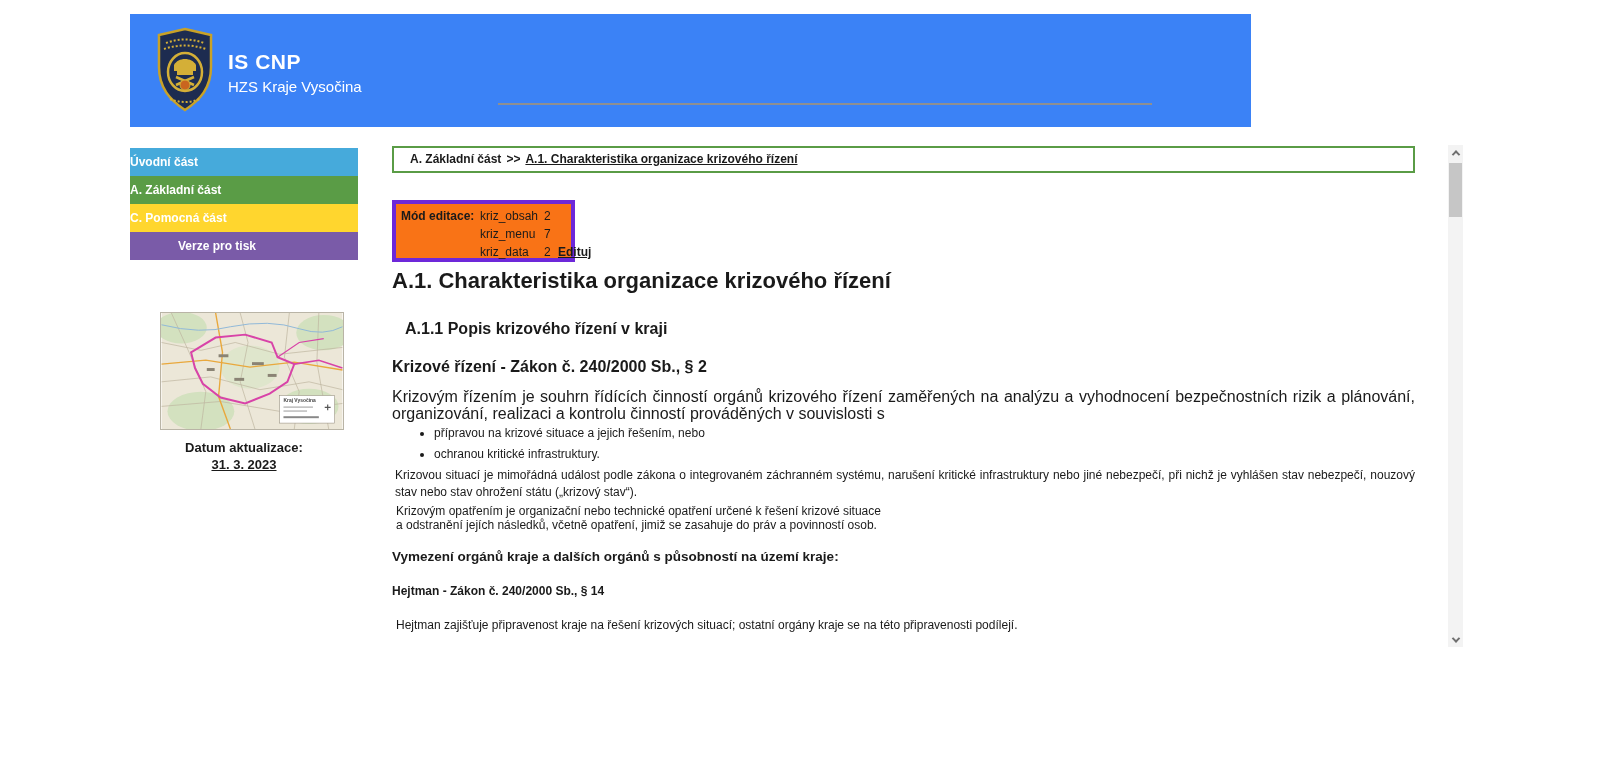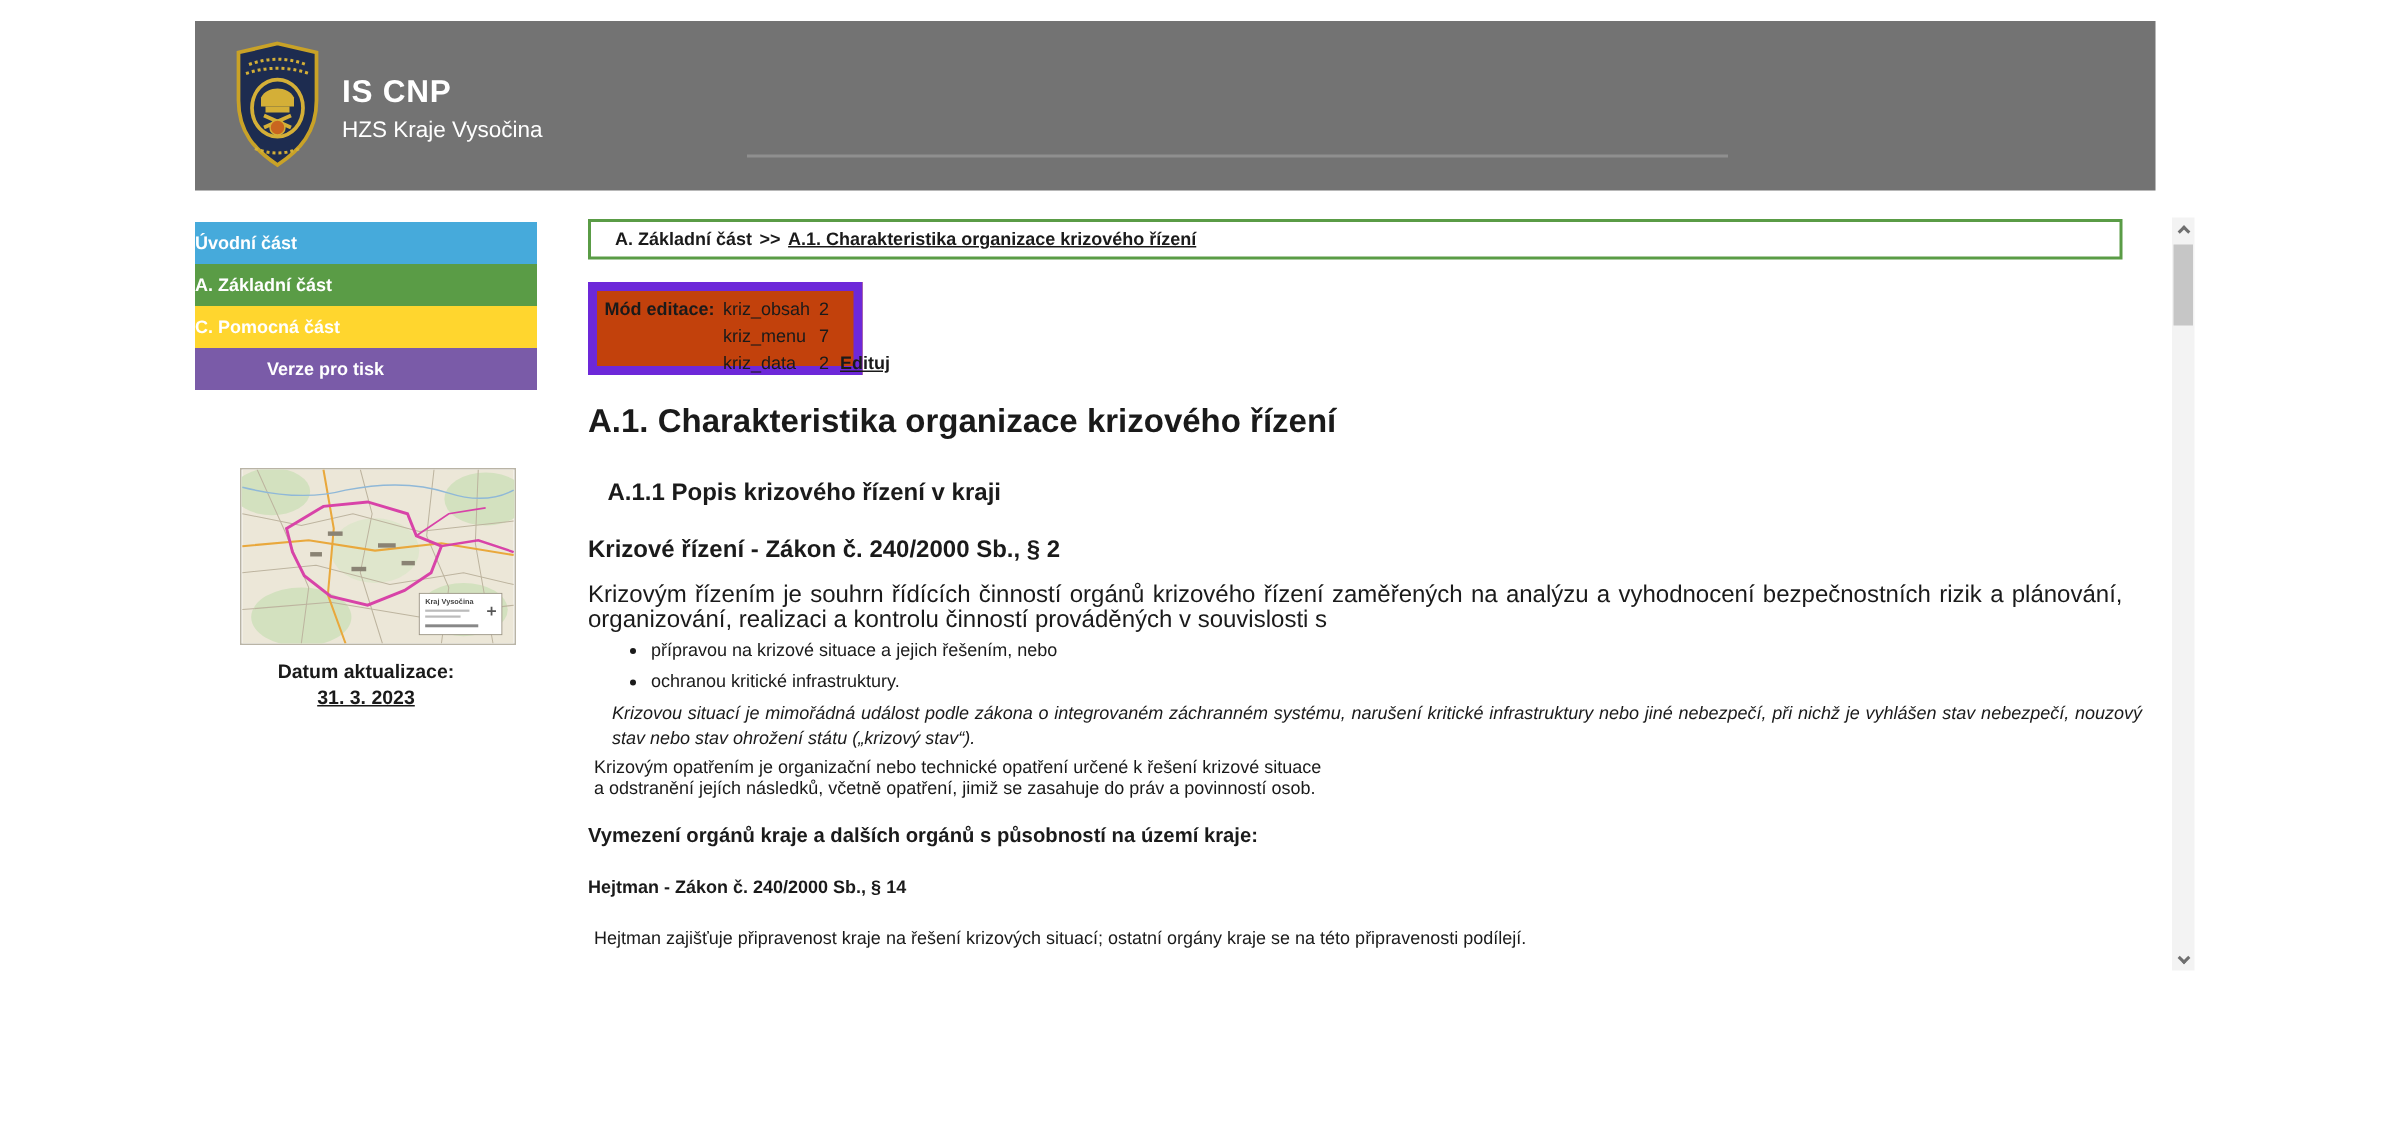--- a/index.html
+++ b/index.html
@@ -2,21 +2,21 @@
 <html lang="cs"><head>
 <meta charset="utf-8">
 <title>IS CNP – Krizový plán Kraje Vysočina</title>
 <style>
   * { margin:0; padding:0; box-sizing:border-box; }
   html,body { width:1600px; height:757px; background:#ffffff; overflow:hidden;
               font-family:"Liberation Sans","DejaVu Sans",sans-serif; color:#1a1a1a; }
   .abs { position:absolute; }
 
   
-  .header { left:130px; top:14px; width:1307px; height:113px; background:#737373; }
+  .header { left:130px; top:14px; width:1121px; height:113px; background:#3b82f6; }
   .logo { left:24px; top:13px; width:62px; height:86px; }
   .app-title { left:98px; top:36px; color:#ffffff; font-size:21px; font-weight:bold; letter-spacing:.5px; }
   .app-subtitle { left:98px; top:64px; color:#ffffff; font-size:15px; }
   .page-title { left:600px; top:70px; width:600px; text-align:center; color:#ffffff;
                 font-size:26px; font-weight:bold;margin-top:40px; }
   .title-rule { left:368px; top:89px; width:654px; height:2px; background:#8f8f8f; }
 
   
   .menu { left:130px; top:148px; width:228px; }
   .menu-item { height:28px; line-height:28px; color:#ffffff;
@@ -28,34 +28,34 @@
                   text-decoration:underline; }
 
   
   .breadcrumb { left:392px; top:146px; width:1023px; height:27px; border:2px solid #5a9c46;
                 background:#ffffff; font-size:12px; font-weight:bold; line-height:23px;
                 padding-left:16px; white-space:nowrap; }
   .breadcrumb .sep { margin:0 5px; }
   .breadcrumb .crumb-link { text-decoration:underline; color:#1a1a1a; cursor:pointer; }
 
   
-  .edit-box { left:392px; top:188px; width:183px; height:62px; background:#c2410c;
-              border:6px solid #6d28d9; padding:3px 5px; font-size:12px; }
+  .edit-box { left:392px; top:200px; width:183px; height:62px; background:#f97316;
+              border:4px solid #6d28d9; padding:3px 5px; font-size:12px; }
   .edit-row { display:grid; grid-template-columns:79px 64px 14px auto; height:18px; line-height:18px; }
   .e-lbl { font-weight:bold; }
   .e-act { font-weight:bold; text-decoration:underline; color:#1a1a1a; cursor:pointer; }
 
   
   .h1 { left:392px; top:268px; font-size:22px; font-weight:bold; }
   .h2 { left:392px; top:320px; font-size:16px; font-weight:bold;margin-left:13px; }
   .law1 { left:392px; top:358px; font-size:16px; font-weight:bold; }
   .p1 { left:392px; top:388px; width:1023px; font-size:16px; line-height:17px; text-align:justify; }
   .bullets { left:412px; top:426px; width:960px; font-size:12px; list-style:disc; padding-left:22px; }
   .bullets li { margin-bottom:7px; }
-  .p2 { left:408px; top:467px; width:1020px; font-size:12px; line-height:17px; text-align:justify;font-style:italic; }
+  .p2 { left:395px; top:467px; width:1020px; font-size:12px; line-height:17px; text-align:justify; }
   .p3 { left:396px; top:504px; width:1020px; font-size:12px; line-height:14px; }
   .h3 { left:392px; top:549px; font-size:13.5px; font-weight:bold; }
   .law2 { left:392px; top:584px; font-size:12px; font-weight:bold; }
   .p4 { left:396px; top:618px; width:1020px; font-size:12px; }
 
   
   .scrollbar { left:1448px; top:145px; width:15px; height:502px; background:#f3f3f3; }
   .sb-btn { position:absolute; left:0; width:15px; height:15px; display:flex;
             align-items:center; justify-content:center; cursor:pointer; }
   .sb-up { top:0; } .sb-down { bottom:0; }

